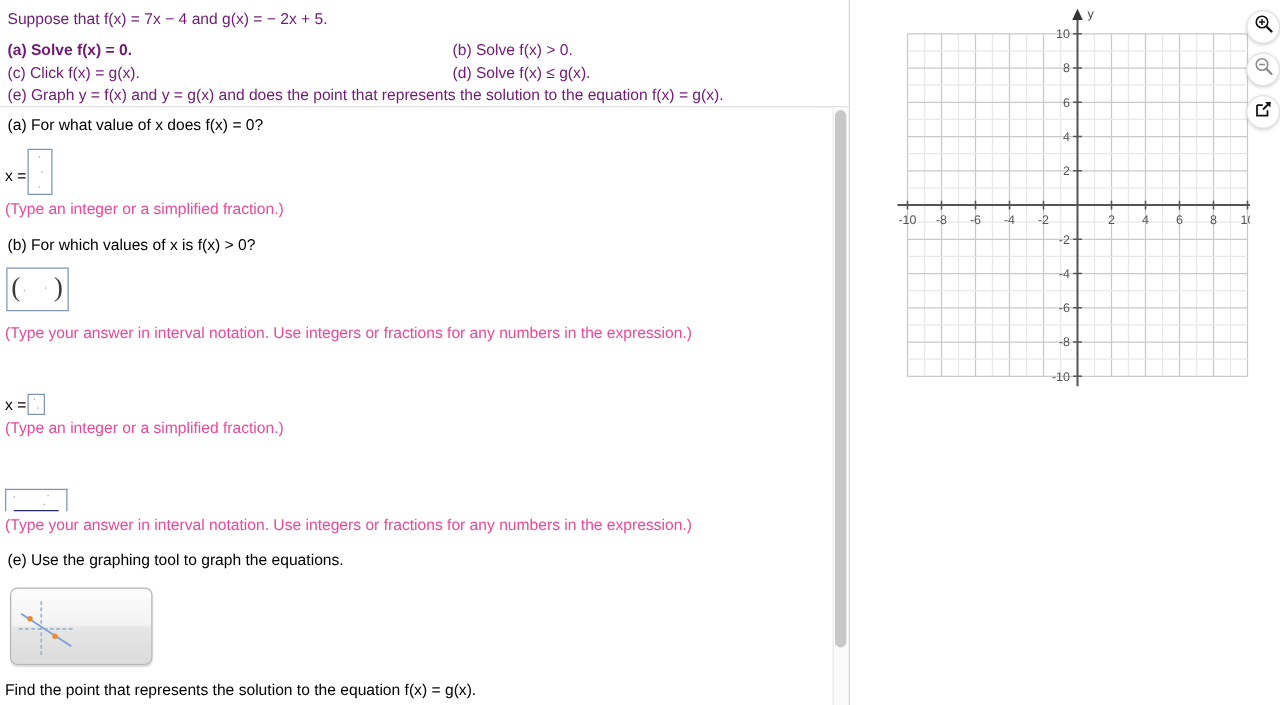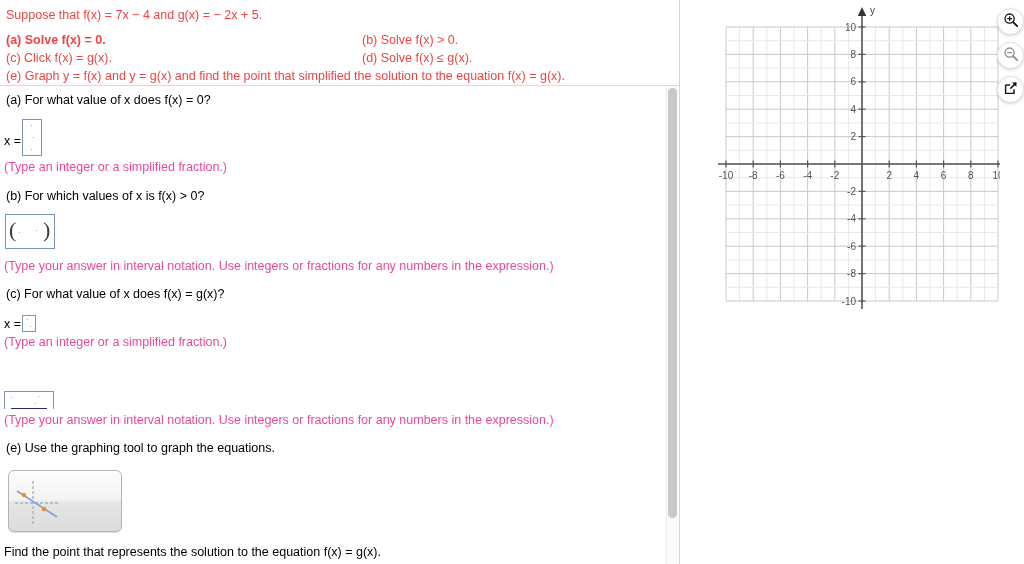--- a/index.html
+++ b/index.html
@@ -9,21 +9,21 @@
     overflow: hidden;
     background: #ffffff;
     font-family: "Liberation Sans", sans-serif;
   }
   #root { position: relative; width: 1024px; height: 564px; background:#fff; }
 
   
   #left-pane { position:absolute; left:0; top:0; width:680px; height:564px; background:#fff; }
 
   .prompt-area { position:absolute; left:0; top:0; width:680px; height:86px; background:#fff; }
-  .q-line { position:absolute; font-size:12.5px; color:#ef4444; white-space:nowrap; line-height:14px; }
+  .q-line { position:absolute; font-size:12.5px; color:#701a75; white-space:nowrap; line-height:14px; }
 
   .hdivider { position:absolute; left:0; top:85px; width:680px; height:1px; background:#d9d9d9; }
 
   .work-area { position:absolute; left:0; top:86px; width:652px; height:478px; background:#fff; }
 
   .w-text { position:absolute; font-size:12.5px; color:#000; white-space:nowrap; line-height:14px; }
   .w-hint { position:absolute; font-size:12.5px; color:#ec4899; white-space:nowrap; line-height:14px; }
 
   
   .ansbox {
@@ -97,21 +97,21 @@
 
     <div class="prompt-area">
       <div class="q-line" style="left:6px; top:8px;">Suppose that f(x) = 7x − 4 and g(x) = − 2x + 5.</div>
 
       <div class="q-line" style="left:6px; top:33px;font-weight:bold;">(a) Solve f(x) = 0.</div>
       <div class="q-line" style="left:362px; top:33px;">(b) Solve f(x) &gt; 0.</div>
 
       <div class="q-line" style="left:6px; top:51px;">(c) Click f(x) = g(x).</div>
       <div class="q-line" style="left:362px; top:51px;">(d) Solve f(x) ≤ g(x).</div>
 
-      <div class="q-line" style="left:6px; top:69px;">(e) Graph y = f(x) and y = g(x) and find the point that simplified the solution to the equation f(x) = g(x).</div>
+      <div class="q-line" style="left:6px; top:69px;">(e) Graph y = f(x) and y = g(x) and does the point that represents the solution to the equation f(x) = g(x).</div>
     </div>
 
     <div class="hdivider"></div>
 
     <div class="work-area">
 
       <div class="w-text" style="left:6px; top:7px;">(a) For what value of x does f(x) = 0?</div>
 
       <div class="w-text" style="left:4px; top:48px;">x =</div>
       <div class="ansbox" style="left:22px; top:33px; width:20px; height:37px;"></div>
@@ -124,21 +124,20 @@
       <div class="w-text" style="left:6px; top:103px;">(b) For which values of x is f(x) &gt; 0?</div>
 
       <div class="ansbox" style="left:5px; top:128px; width:50px; height:35px;"></div>
       <div class="paren" style="left:9px; top:133px;">(</div>
       <div class="paren" style="left:43px; top:133px;">)</div>
       <div class="ph-dot" style="left:19px; top:146px;"></div>
       <div class="ph-dot" style="left:36px; top:144px;"></div>
 
       <div class="w-hint" style="left:4px; top:173px;">(Type your answer in interval notation. Use integers or fractions for any numbers in the expression.)</div>
 
-      <div class="w-text" style="left:6px; top:201px;">(c) For what value of x does f(x) = g(x)?</div>
 
       <div class="w-text" style="left:4px; top:231px;">x =</div>
       <div class="ansbox" style="left:22px; top:229px; width:14px; height:17px;"></div>
       <div class="ph-dot" style="left:27px; top:233px;"></div>
       <div class="ph-dot" style="left:30px; top:240px;"></div>
 
       <div class="w-hint" style="left:4px; top:249px;">(Type an integer or a simplified fraction.)</div>
 
 
       <div class="ansbox-underline" style="left:4px; top:305px; width:50px; height:18px;"></div>

